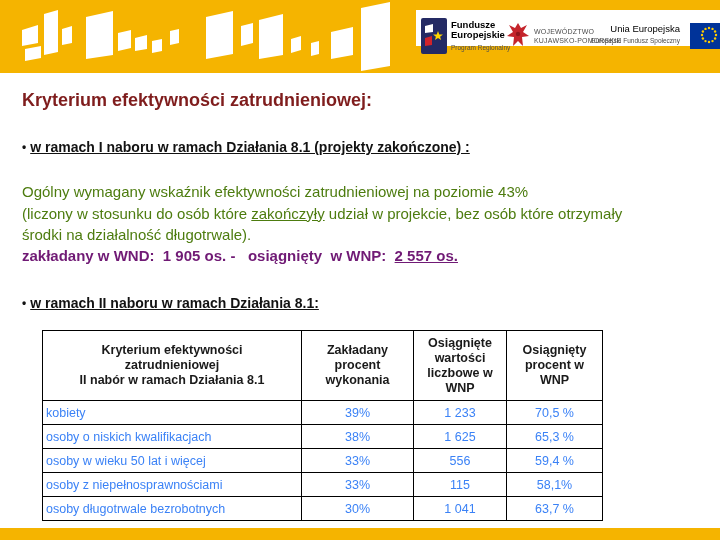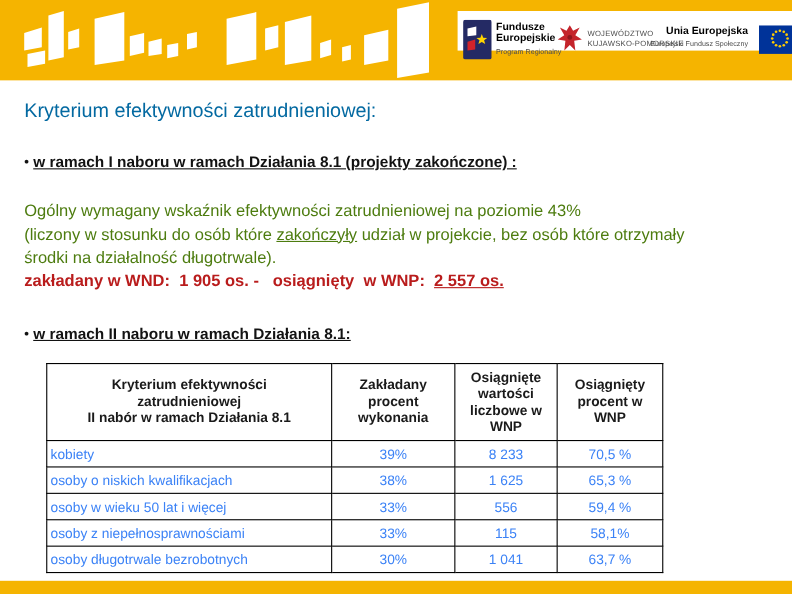--- a/index.html
+++ b/index.html
@@ -13,33 +13,33 @@
   .band{position:absolute;top:0;left:0;width:720px;height:73px;background:#F5B400;}
   .band svg{display:block;}
   .logo-box{position:absolute;left:416px;top:10px;width:322px;height:36px;background:#ffffff;}
   .fe-flag{position:absolute;left:5px;top:8px;}
   .fe-text{position:absolute;left:35px;top:10px;line-height:10px;}
   .fe-name{font-weight:bold;font-size:9.5px;color:#000;}
   .fe-sub{font-size:6.5px;color:#4d4d4d;margin-top:3px;}
   .crest{position:absolute;left:90px;top:10px;}
   .region-text{position:absolute;left:118px;top:17px;font-size:7px;color:#4d4d4d;line-height:9px;letter-spacing:.2px;}
   .eu-text{position:absolute;right:58px;top:14px;text-align:right;line-height:10px;}
-  .eu-name{font-weight:bold;font-size:9.5px;color:#000;}
+  .eu-name{font-weight:normal;font-size:9.5px;color:#000;}
   .eu-sub{font-size:6.5px;color:#4d4d4d;margin-top:2px;}
   .eu-flag{position:absolute;right:10px;top:13px;}
   
-  .title{position:absolute;left:22px;top:90px;font-size:18px;font-weight:normal;color:#0369a1;}
+  .title{position:absolute;left:22px;top:90px;font-size:18px;font-weight:bold;color:#7f1d1d;}
   .bullet-line{position:absolute;left:22px;font-size:14px;font-weight:bold;color:#121212;}
   .bullet-line .bullet{text-decoration:none;margin-right:4px;font-size:12px;vertical-align:1px;}
   .bullet-line .u{text-decoration:underline;text-align:right;}
   .b1{top:139px;}
   .b2{top:295px;}
   .para{position:absolute;left:22px;top:181px;font-size:15px;line-height:21.5px;color:#4d7c0f;width:690px;}
   .para .u{text-decoration:underline;}
-  .result-line{position:absolute;left:22px;top:247px;font-size:15px;font-weight:bold;white-space:pre;color:#b91c1c;}
+  .result-line{position:absolute;left:22px;top:247px;font-size:15px;font-weight:bold;white-space:pre;color:#701a75;}
   .result-line .u{text-decoration:underline;}
   
   table.data{
     position:absolute;left:42px;top:330px;border-collapse:collapse;
     table-layout:fixed;width:560px;
   }
   table.data th, table.data td{
     border:1.5px solid #000;font-size:12.5px;overflow:hidden;
   }
   table.data th{
@@ -157,21 +157,21 @@
 wartości
 liczbowe w
 WNP</th>
     <th>Osiągnięty
 procent w
 WNP</th>
   </tr>
   <tr>
     <td class="lbl">kobiety</td>
     <td>39%</td>
-    <td>8 233</td>
+    <td>1 233</td>
     <td>70,5 %</td>
   </tr>
   <tr>
     <td class="lbl">osoby o niskich kwalifikacjach</td>
     <td>38%</td>
     <td>1 625</td>
     <td>65,3 %</td>
   </tr>
   <tr>
     <td class="lbl">osoby w wieku 50 lat i więcej</td>

